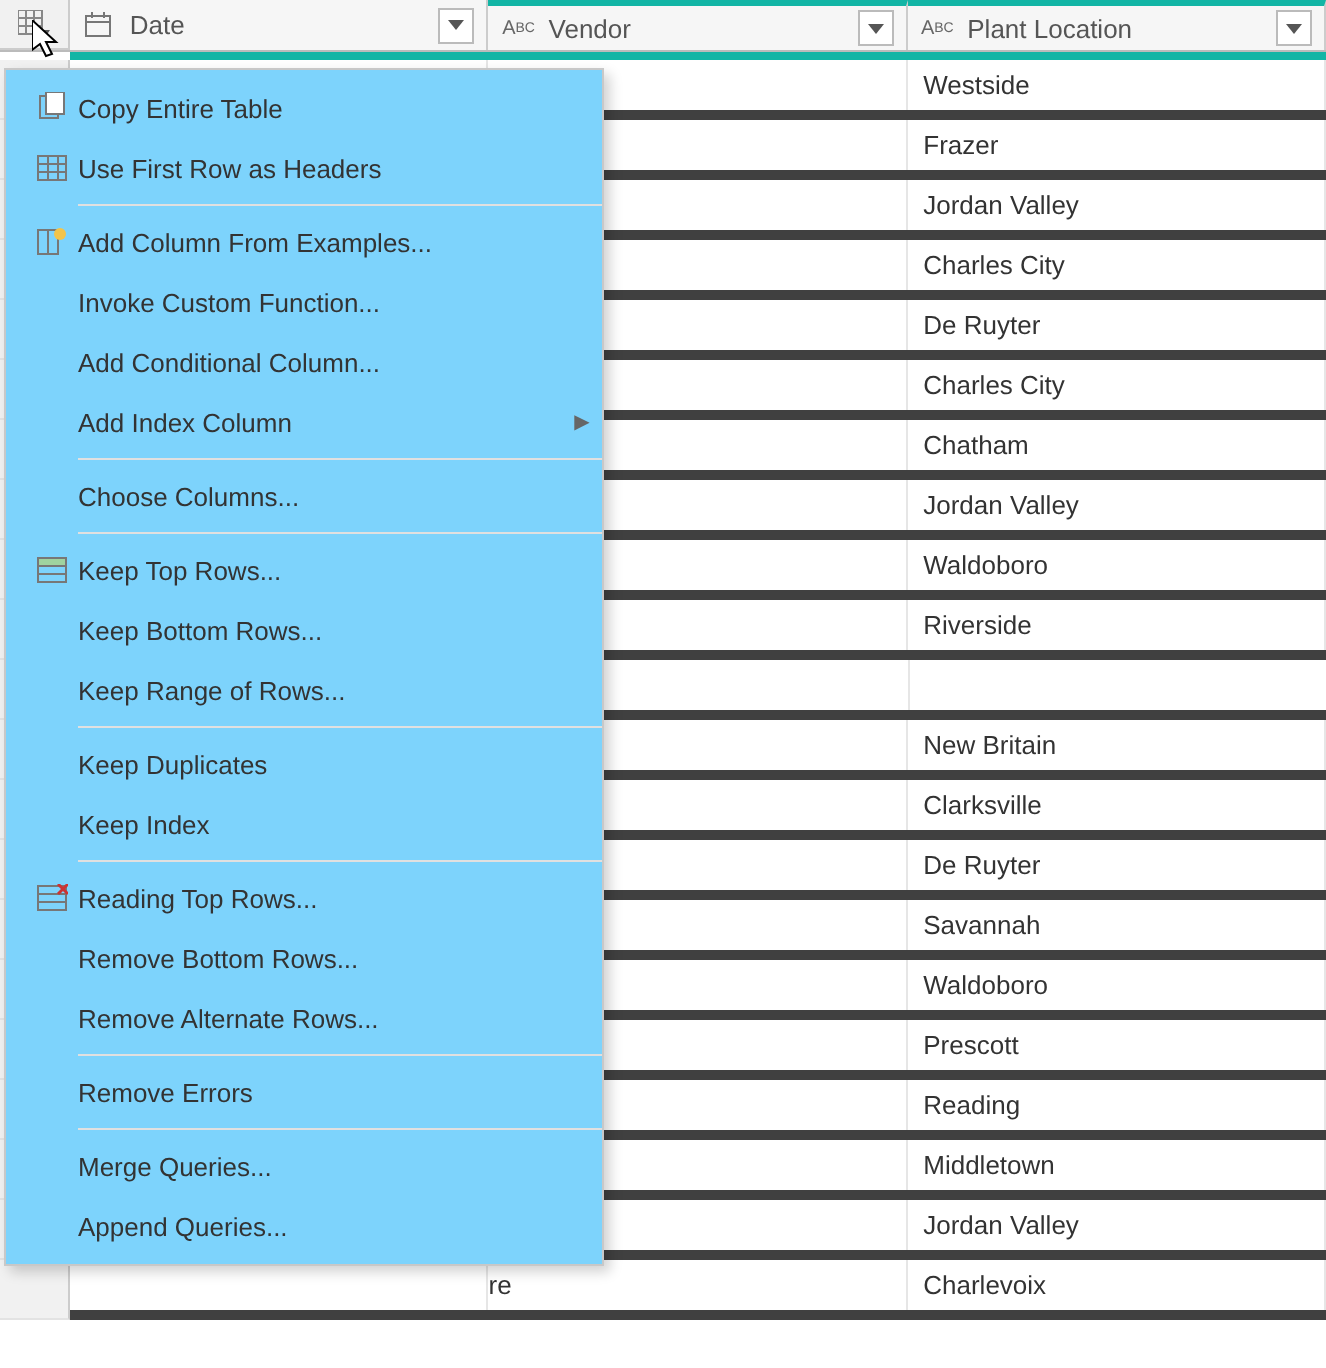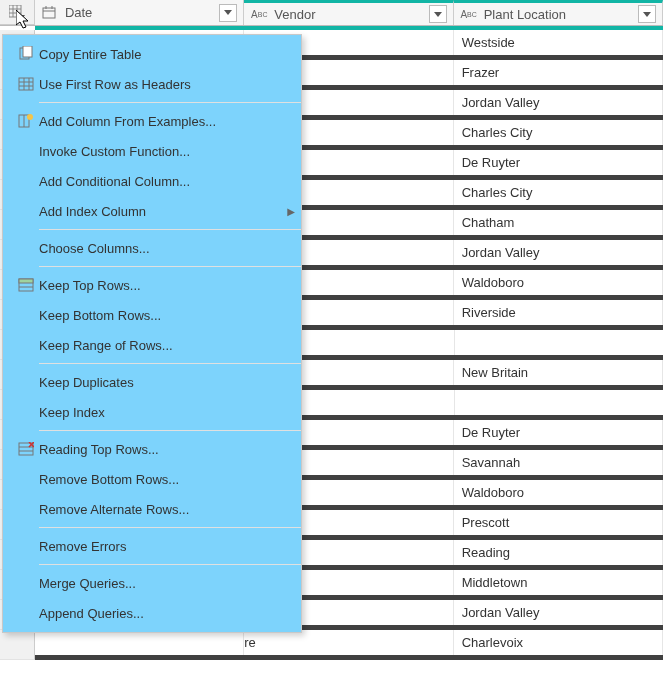--- a/index.html
+++ b/index.html
@@ -258,20 +258,21 @@
     <div class="data-row">
       <div class="rownum-cell"></div>
       <div class="cell date"></div>
       <div class="cell vendor" style="padding-left: 0px; justify-content: flex-start; text-indent: 0px;">lab</div>
       <div class="cell plant">New Britain</div>
     </div>
     <div class="data-row">
       <div class="rownum-cell"></div>
       <div class="cell date"></div>
       <div class="cell vendor" style="padding-left: 0px; justify-content: flex-start; text-indent: 0px;">n</div>
+      <div class="cell plant">Clarksville</div>
     </div>
     <div class="data-row">
       <div class="rownum-cell"></div>
       <div class="cell date"></div>
       <div class="cell vendor" style="padding-left: 0px; justify-content: flex-start; text-indent: 0px;"></div>
       <div class="cell plant">De Ruyter</div>
     </div>
     <div class="data-row">
       <div class="rownum-cell"></div>
       <div class="cell date"></div>

